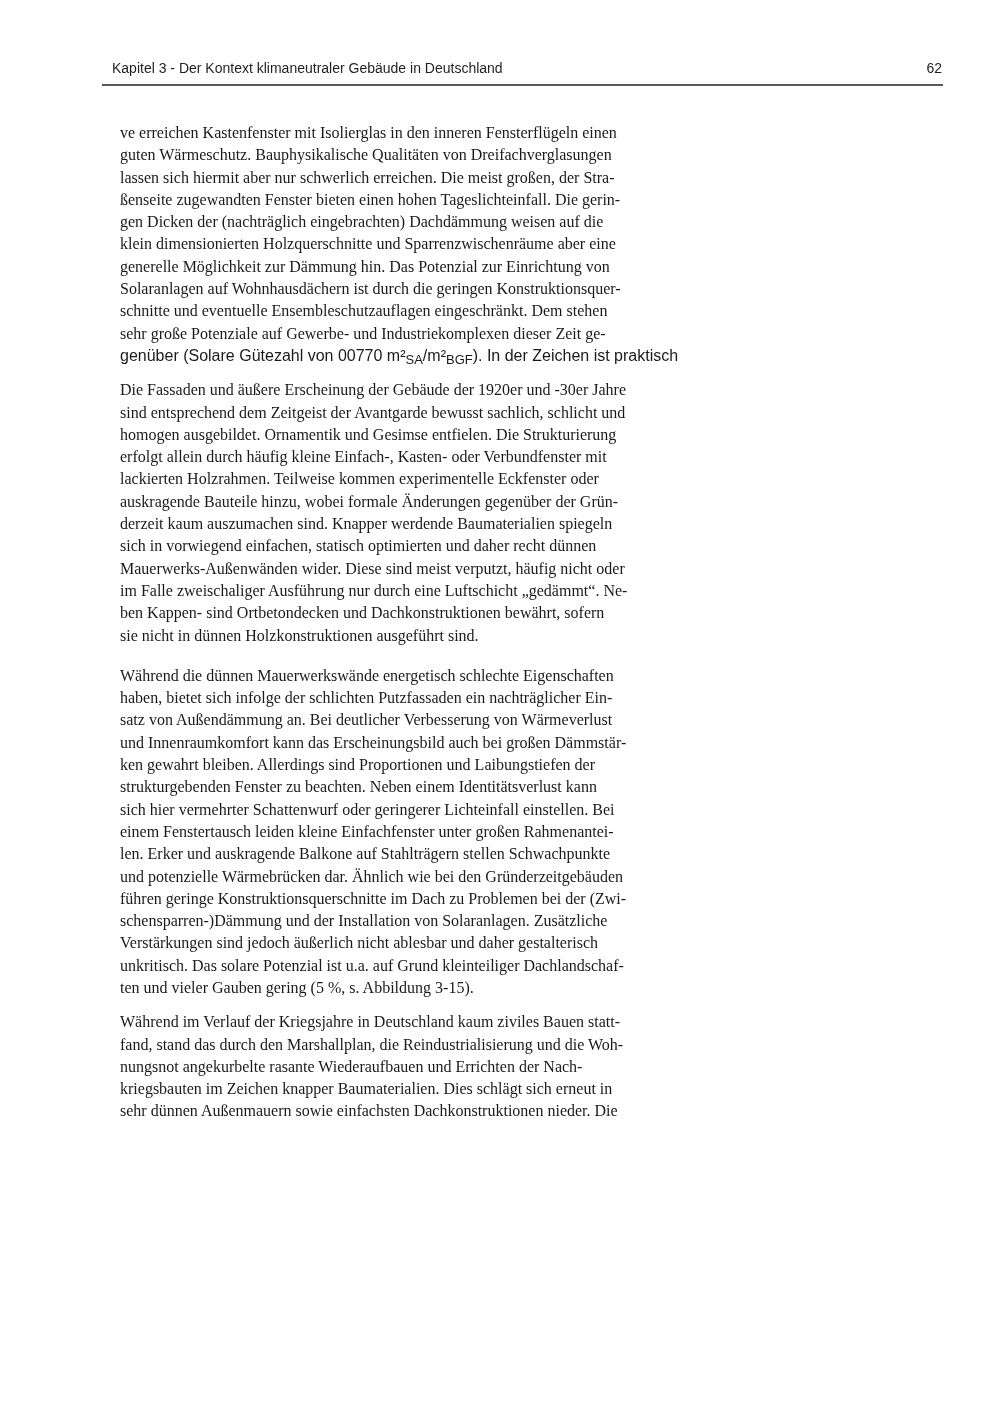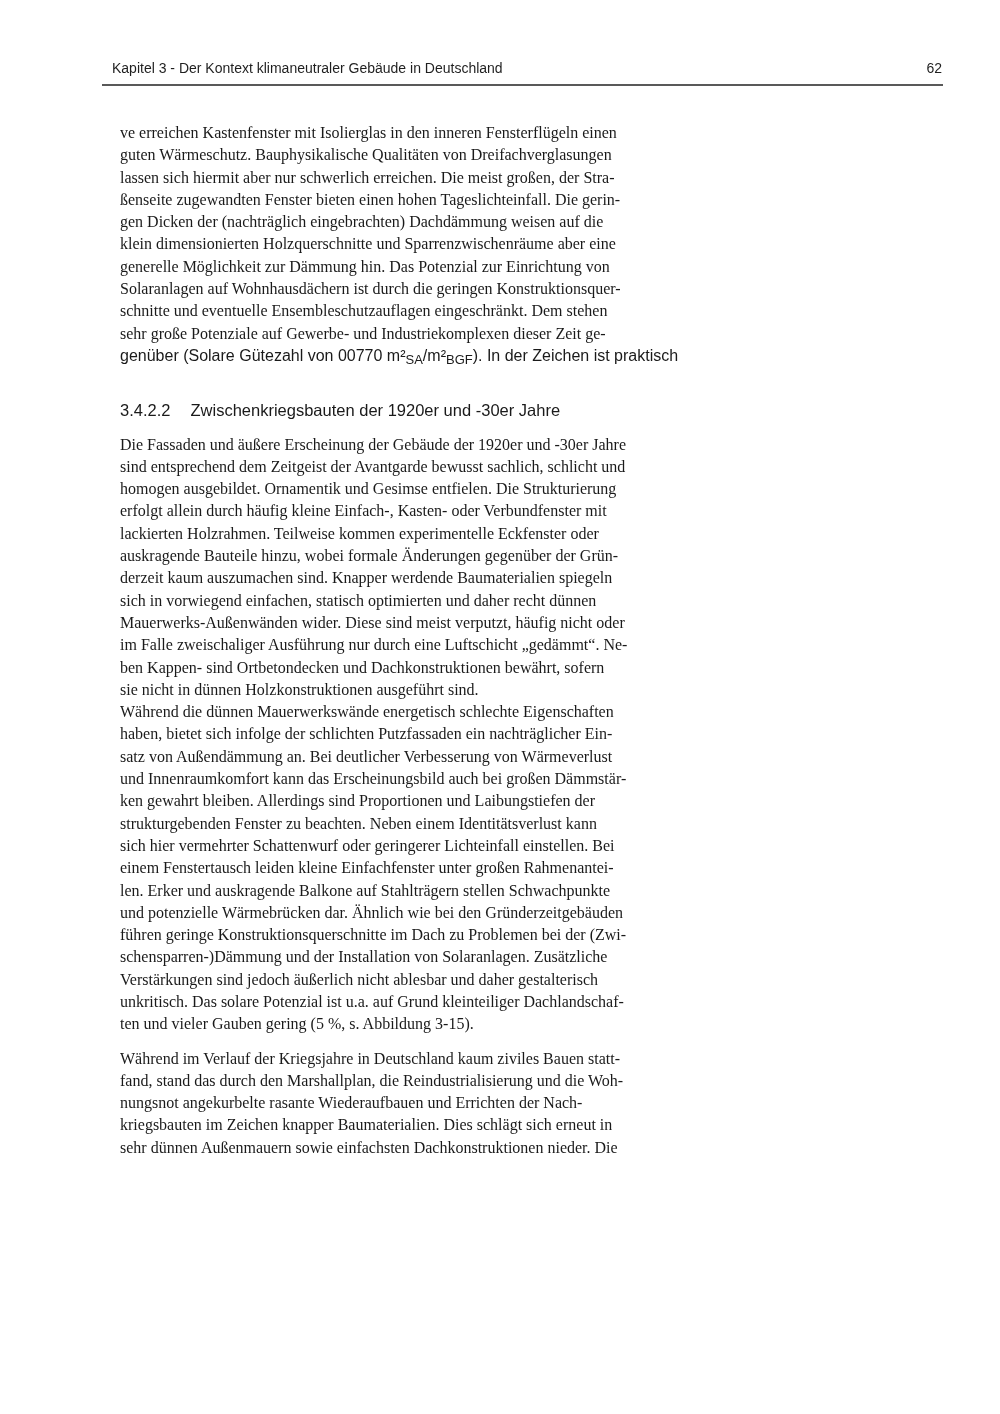--- a/index.html
+++ b/index.html
@@ -51,21 +51,21 @@
   .section-heading {
     margin: 0;
     margin-top: 32px;
     font-size: 16.5px;
     font-weight: normal;
     line-height: 22.3px;
     color: #1a1a1a;
   }
   .section-heading .num { display: inline-block; margin-right: 20px; }
   .mt12 { margin-top: 12px; }
-  .mt18 { }
+  .mt18 { margin-top: 18px; }
 </style>
 </head>
 <body>
 
 <div class="page">
 
   <div class="header-row">
     <span>Kapitel 3 - Der Kontext klimaneutraler Gebäude in Deutschland</span>
     <span>62</span>
   </div>
@@ -83,23 +83,20 @@
 generelle Möglichkeit zur Dämmung hin. Das Potenzial zur Einrichtung von
 Solaranlagen auf Wohnhausdächern ist durch die geringen Konstruktionsquer-
 schnitte und eventuelle Ensembleschutzauflagen eingeschränkt. Dem stehen
 sehr große Potenziale auf Gewerbe- und Industriekomplexen dieser Zeit ge-</p>
 
     <div class="line">
       <span>genüber (Solare Gütezahl von 00770 m²</span><sub class="small">SA</sub><span>/m²</span><sub class="small">BGF</sub><span>). In der Zeichen ist praktisch</span>
     </div>
 
 
-    <h3 class="section-heading">
-      <span class="num">3.4.2.2</span><span>Zwischenkriegsbauten der 1920er und -30er Jahre</span>
-    </h3>
 
     <p class="para mt12">Die Fassaden und äußere Erscheinung der Gebäude der 1920er und -30er Jahre
 sind entsprechend dem Zeitgeist der Avantgarde bewusst sachlich, schlicht und
 homogen ausgebildet. Ornamentik und Gesimse entfielen. Die Strukturierung
 erfolgt allein durch häufig kleine Einfach-, Kasten- oder Verbundfenster mit
 lackierten Holzrahmen. Teilweise kommen experimentelle Eckfenster oder
 auskragende Bauteile hinzu, wobei formale Änderungen gegenüber der Grün-
 derzeit kaum auszumachen sind. Knapper werdende Baumaterialien spiegeln
 sich in vorwiegend einfachen, statisch optimierten und daher recht dünnen
 Mauerwerks-Außenwänden wider. Diese sind meist verputzt, häufig nicht oder

